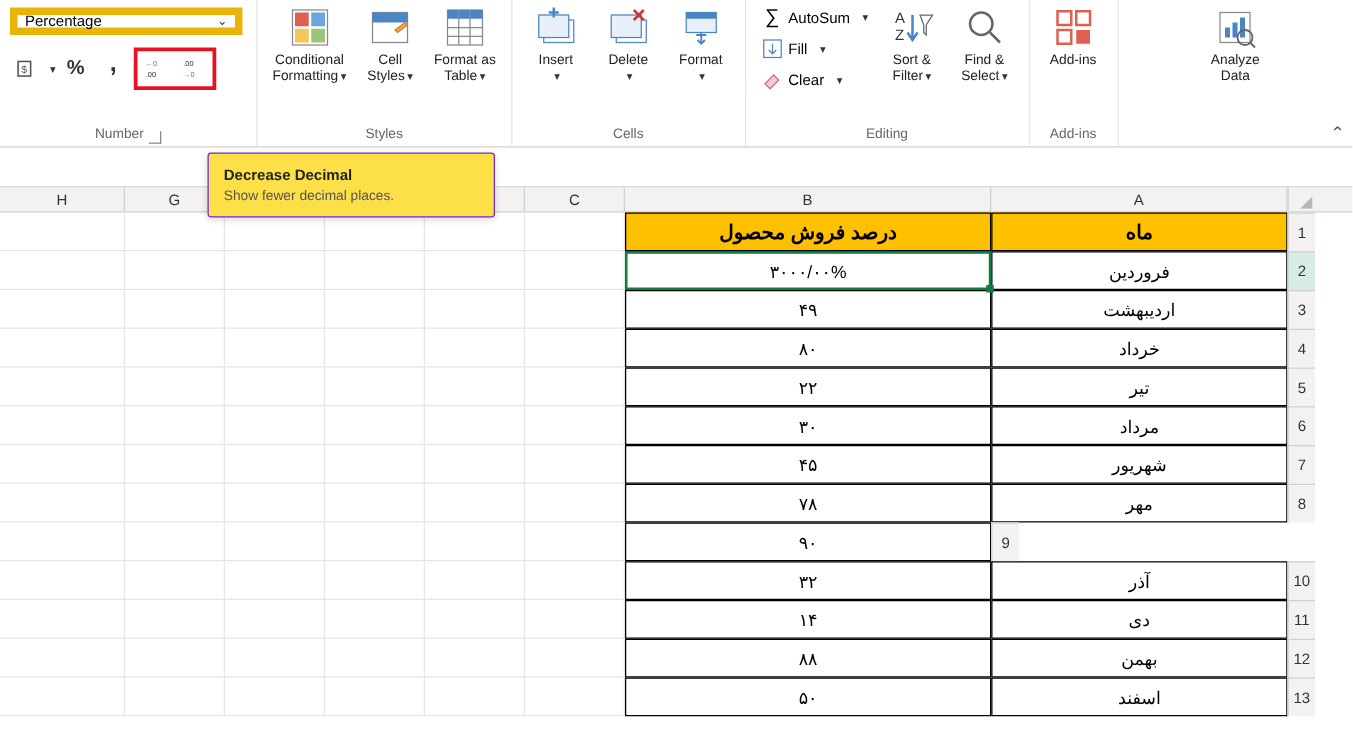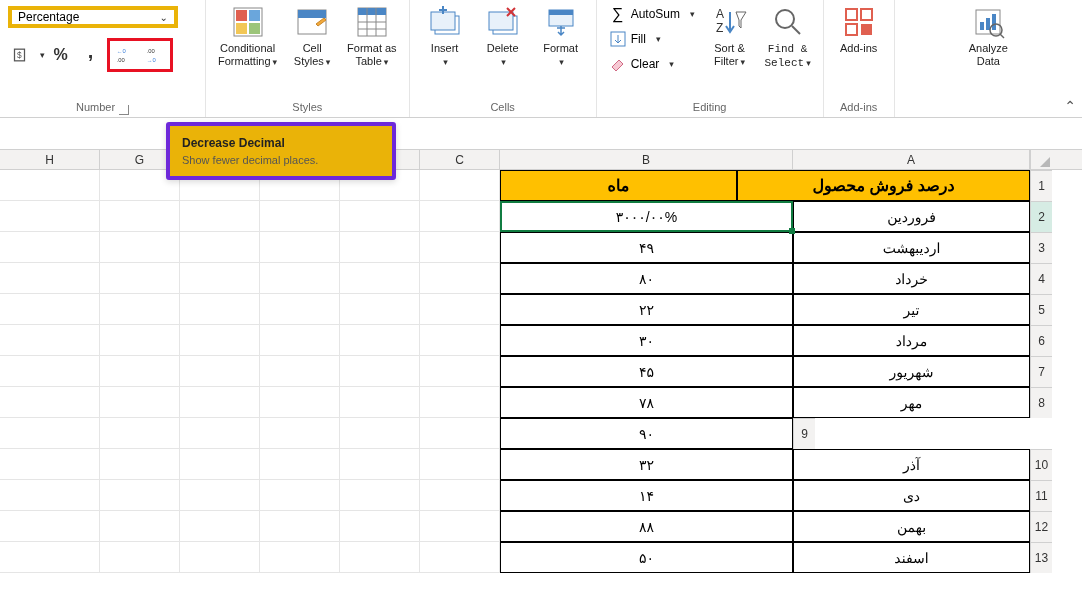--- a/index.html
+++ b/index.html
@@ -6,21 +6,21 @@
   body { background: #fff; width: 1082px; height: 598px; overflow: hidden; position: relative; }
 
   
   .ribbon { display: flex; align-items: stretch; border-bottom: 1px solid #d0d0d0; height: 118px; background:#fff;}
   .ribbon-group { display:flex; flex-direction:column; align-items:center; border-right:1px solid #e5e5e5; padding:2px 8px 2px 8px;}
   .ribbon-group.last{border-right:none;gap:42px;}
   .group-content{flex:1; display:flex; align-items:flex-start; gap:4px;}
   .group-label{font-size:11px; color:#666; padding:2px 0; margin-top:auto;}
   .dialog-launcher{width:10px;height:10px;border:1px solid #888;border-top:none;border-left:none; display:inline-block; margin-left:4px; position:relative; top:2px;}
 
-  .number-format-box{border:4px solid #eab308; background:#fff; width:170px; height:22px; font-size:12px; padding:2px 6px; display:flex; align-items:center; justify-content:space-between; margin:4px 0 6px 0;}
+  .number-format-box{border:6px solid #eab308; background:#fff; width:186px; height:22px; font-size:12px; padding:2px 6px; display:flex; align-items:center; justify-content:space-between; margin:4px 0 6px 0;}
   .number-format-box .chev{font-size:10px;color:#333;}
 
   .btn-row{display:flex; gap:2px; align-items:center;}
   .small-btn{width:28px;height:26px;display:flex;align-items:center;justify-content:center; border:1px solid transparent;}
   .small-btn svg{width:20px;height:20px;}
   .highlight-red{border:3px solid #e81123 !important; padding:1px;}
   .highlight-red .small-btn{border:none;}
 
   .big-btn{display:flex;flex-direction:column;align-items:center; padding:2px 4px; gap:2px; min-width:54px;}
   .big-btn .icon{width:36px;height:36px;display:flex;align-items:center;justify-content:center;}
@@ -30,21 +30,21 @@
   .small-row-btn{display:flex;align-items:center; gap:4px; font-size:12px; padding:2px 4px; height:24px;}
   .small-row-btn .icon{width:18px;height:18px;display:flex;align-items:center;justify-content:center;}
 
   .collapse-chev{position:absolute; right:6px; top:98px; font-size:14px; color:#555; transform:rotate(0deg);}
   .expand-chev{position:absolute; right:6px; top:141px; font-size:14px; color:#555;}
 
   
   .formula-bar{height:32px; border-bottom:1px solid #d0d0d0;}
 
   
-  .tooltip{position:absolute; left:166px; top:122px; width:230px; background:#eab308; border:4px solid #6d28d9; border-radius:3px; padding:10px 12px; box-shadow:0 2px 6px rgba(0,0,0,.15); z-index:50;}
+  .tooltip{position:absolute; left:166px; top:122px; width:230px; background:#fde047; border:1px solid #6d28d9; border-radius:3px; padding:10px 12px; box-shadow:0 2px 6px rgba(0,0,0,.15); z-index:50;}
   .tooltip .title{font-size:12px; font-weight:600; margin-bottom:4px; color:#222;}
   .tooltip .desc{font-size:11px; color:#555;}
 
   
   .grid-wrap{position:relative;}
   .col-headers{display:flex; height:20px; font-size:12px; background:#f3f2f1; border-bottom:1px solid #d0d0d0;}
   .colh{border-right:1px solid #d0d0d0; display:flex; align-items:center; justify-content:center; color:#333;}
   .colh.H{width:100px;}
   .colh.G{width:80px;}
   .colh.F{width:80px;}
@@ -243,21 +243,21 @@
         <div class="lbl"><span style="white-space:pre-line;">Sort &amp;
 Filter</span><span class="chev-down">▾</span></div>
       </div>
       <div class="big-btn">
         <div class="icon">
           <svg viewBox="0 0 36 36">
               <circle cx="15" cy="15" r="9" fill="none" stroke="#666" stroke-width="2"></circle>
               <path d="M22 22 L30 30" stroke="#666" stroke-width="2"></path>
             </svg>
         </div>
-        <div class="lbl"><span style="white-space:pre-line;font-family:Liberation Mono, monospace;">Find &amp;
+        <div class="lbl"><span style="white-space:pre-line;">Find &amp;
 Select</span><span class="chev-down">▾</span></div>
       </div>
     </div>
     <div class="group-label">Editing</div>
   </div>
 
   <div class="ribbon-group">
     <div class="group-content">
       <div class="big-btn">
         <div class="icon">
@@ -322,22 +322,22 @@
     </div>
   </div>
   <div class="rows" id="rows">
       <div class="row">
         <div class="cell H"></div>
         <div class="cell G"></div>
         <div class="cell F"></div>
         <div class="cell E"></div>
         <div class="cell D"></div>
         <div class="cell C"></div>
+        <div class="cell B header-cell">درصد فروش محصول</div>
         <div class="cell A header-cell">ماه</div>
-        <div class="cell B header-cell">درصد فروش محصول</div>
         <div class="rowh">1</div>
       </div>
       <div class="row">
         <div class="cell H"></div>
         <div class="cell G"></div>
         <div class="cell F"></div>
         <div class="cell E"></div>
         <div class="cell D"></div>
         <div class="cell C"></div>
         <div class="cell B active-cell">۳۰۰۰/۰۰%</div>

